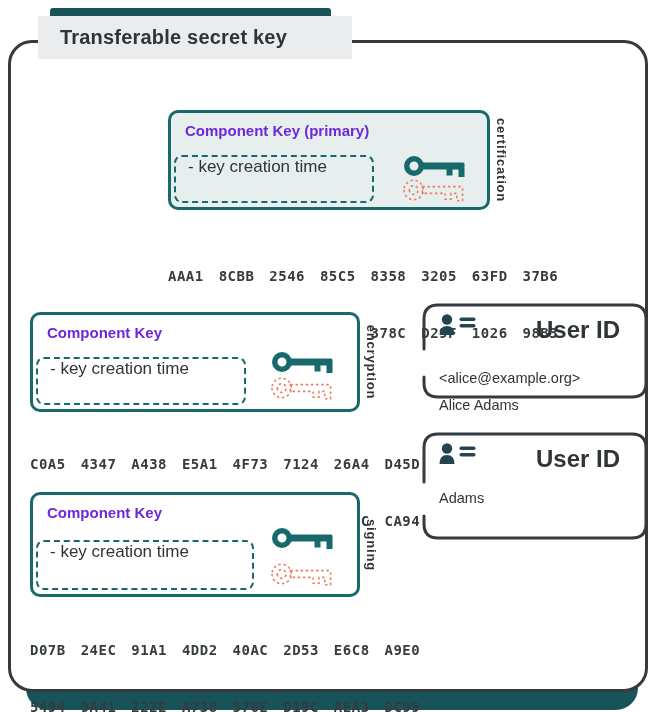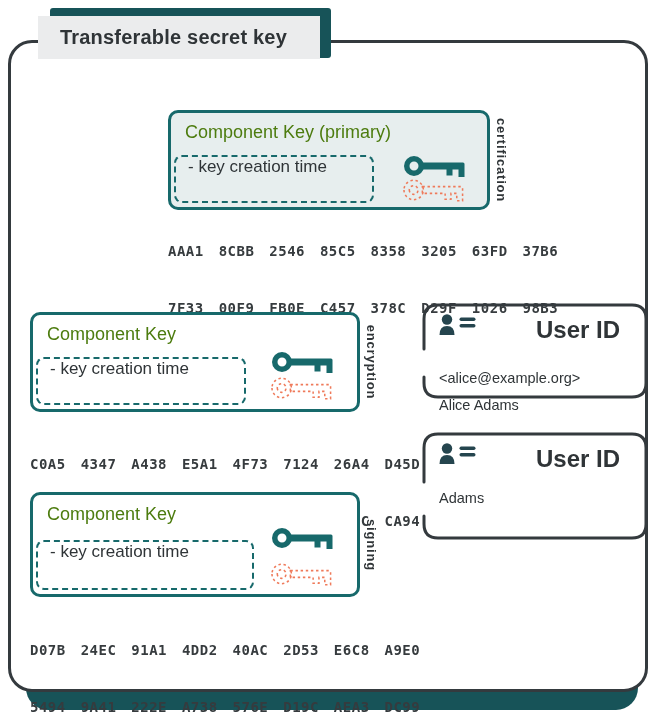--- a/index.html
+++ b/index.html
@@ -20,36 +20,36 @@
     position:absolute;left:8px;top:40px;width:640px;height:652px;
     background:#ffffff;border:3px solid #343a3e;border-radius:24px;
     box-sizing:border-box;
   }
   
   .tab-back{
     position:absolute;left:50px;top:8px;width:281px;height:50px;
     background:#175358;border-radius:3px;
   }
   .tab-front{
-    position:absolute;left:38px;top:16px;width:282px;height:43px;
+    position:absolute;left:38px;top:16px;width:314px;height:43px;
     background:#ebeced;display:flex;align-items:center;
     padding-left:22px;box-sizing:border-box;
     font-size:20px;font-weight:700;letter-spacing:.2px;color:#2f3437;
   }
   
   .ckey-box{
     position:absolute;background:#ffffff;
     border:3px solid #17696b;border-radius:10px;box-sizing:border-box;
   }
   .ckey-primary{left:168px;top:110px;width:322px;height:100px;background:#e7eeee;}
   .ckey-encryption{left:30px;top:312px;width:330px;height:100px;}
   .ckey-signing{left:30px;top:492px;width:330px;height:105px;}
   .ckey-title{
     position:absolute;left:14px;top:9px;
-    font-size:18px;font-weight:400;color:#4d7c0f;white-space:nowrap;
+    font-size:15px;font-weight:700;color:#6d28d9;white-space:nowrap;
   }
   .ckey-dashed{
     position:absolute;border:2px dashed #17696b;border-radius:8px;
     box-sizing:border-box;display:flex;align-items:flex-start;
     padding-left:12px;font-size:17px;font-weight:500;color:#2f3437;white-space:nowrap;
   }
   .ckey-primary .ckey-dashed{left:3px;top:42px;width:200px;height:48px;}
   .ckey-encryption .ckey-dashed{left:3px;top:42px;width:210px;height:48px;}
   .ckey-signing .ckey-dashed{left:3px;top:45px;width:218px;height:50px;}
   .ckey-role{
@@ -66,21 +66,21 @@
   .ckey-encryption .key-dashed{right:24px;top:56px;}
   .ckey-signing .key-solid{right:22px;top:26px;}
   .ckey-signing .key-dashed{right:24px;top:62px;}
   
   .fp{
     position:absolute;
     font-family:"DejaVu Sans Mono",monospace;
     font-size:14px;font-weight:700;color:#363b3e;
     line-height:19px;letter-spacing:.5px;word-spacing:6px;white-space:pre;
   }
-  .fp-primary{left:168px;top:204px;}
+  .fp-primary{left:168px;top:229px;}
   .fp-encryption{left:30px;top:417px;}
   .fp-signing{left:30px;top:603px;}
   
   .uid-card{position:absolute;width:226px;}
   .uid-card-1{left:422px;top:303px;height:96px;}
   .uid-card-2{left:422px;top:432px;height:108px;}
   .uid-outline{position:absolute;left:0;top:0;overflow:visible;}
   .uid-icon{position:absolute;left:16px;top:11px;}
   .uid-label{
     position:absolute;right:28px;top:13px;

